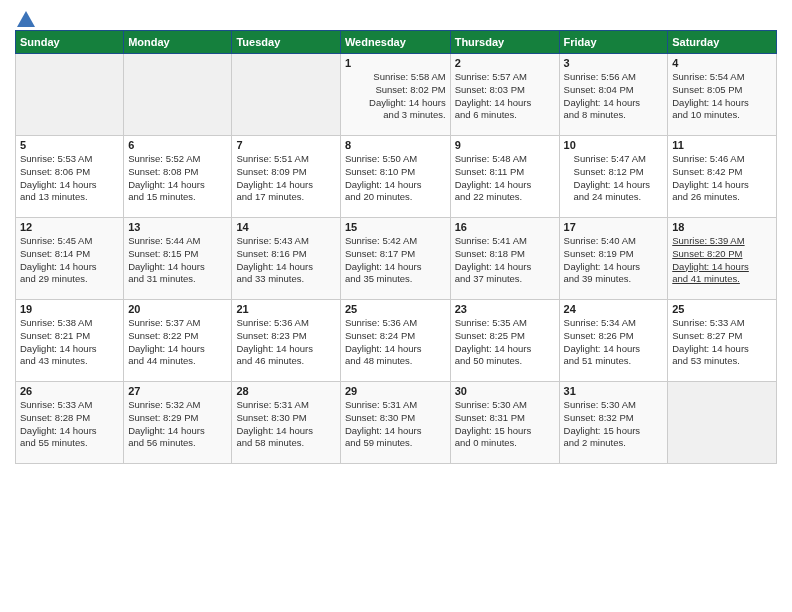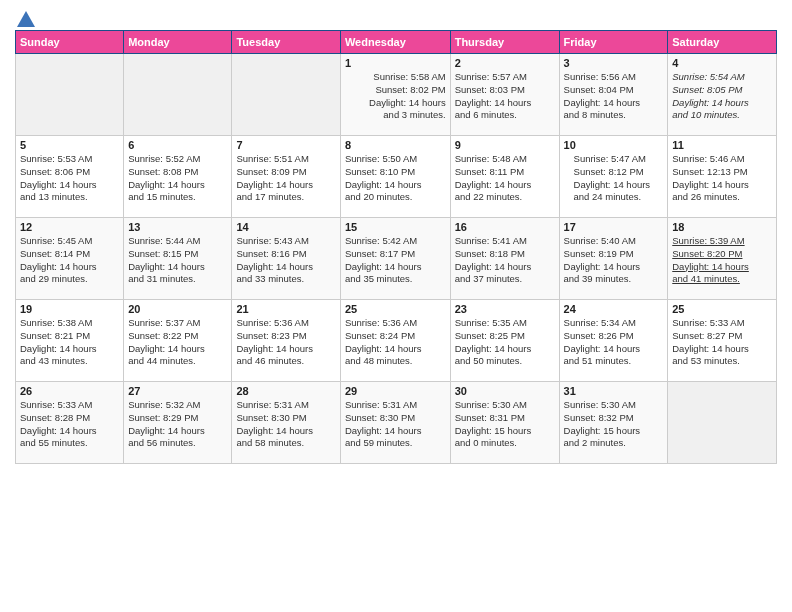--- a/index.html
+++ b/index.html
@@ -49,21 +49,21 @@
       font-size: 14px;
       color: #444;
       margin-top: 2px;
     }
     .calendar {
       width: 100%;
       border-collapse: collapse;
       font-size: 10px;
     }
     .calendar thead th {
-      background: #ec4899;
+      background: #15803d;
       color: white;
       padding: 5px 4px;
       text-align: left;
       font-size: 11px;
       font-weight: bold;
       border: 1px solid #1a4e8a;
       margin-left: 32px;
     }
     .calendar tbody td {
       border: 1px solid #ccc;
@@ -146,21 +146,21 @@
           </td>
           <td>
             <div class="day-number">3</div>
             <div class="day-info" style="white-space: pre-line;">Sunrise: 5:56 AM
 Sunset: 8:04 PM
 Daylight: 14 hours
 and 8 minutes.</div>
           </td>
           <td>
             <div class="day-number">4</div>
-            <div class="day-info" style="white-space: pre-line; font-style: italic;">Sunrise: 5:54 AM
+            <div class="day-info" style="white-space: pre-line;">Sunrise: 5:54 AM
 Sunset: 8:05 PM
 Daylight: 14 hours
 and 10 minutes.</div>
           </td>
         </tr>
         <tr>
           <td>
             <div class="day-number">5</div>
             <div class="day-info" style="white-space: pre-line;">Sunrise: 5:53 AM
 Sunset: 8:06 PM
@@ -198,21 +198,21 @@
           <td>
             <div class="day-number">10</div>
             <div class="day-info" style="white-space: pre-line; margin-left: 10px;">Sunrise: 5:47 AM
 Sunset: 8:12 PM
 Daylight: 14 hours
 and 24 minutes.</div>
           </td>
           <td>
             <div class="day-number">11</div>
             <div class="day-info" style="white-space: pre-line;">Sunrise: 5:46 AM
-Sunset: 12:13 PM
+Sunset: 8:42 PM
 Daylight: 14 hours
 and 26 minutes.</div>
           </td>
         </tr>
         <tr>
           <td>
             <div class="day-number">12</div>
             <div class="day-info" style="white-space: pre-line;">Sunrise: 5:45 AM
 Sunset: 8:14 PM
 Daylight: 14 hours

